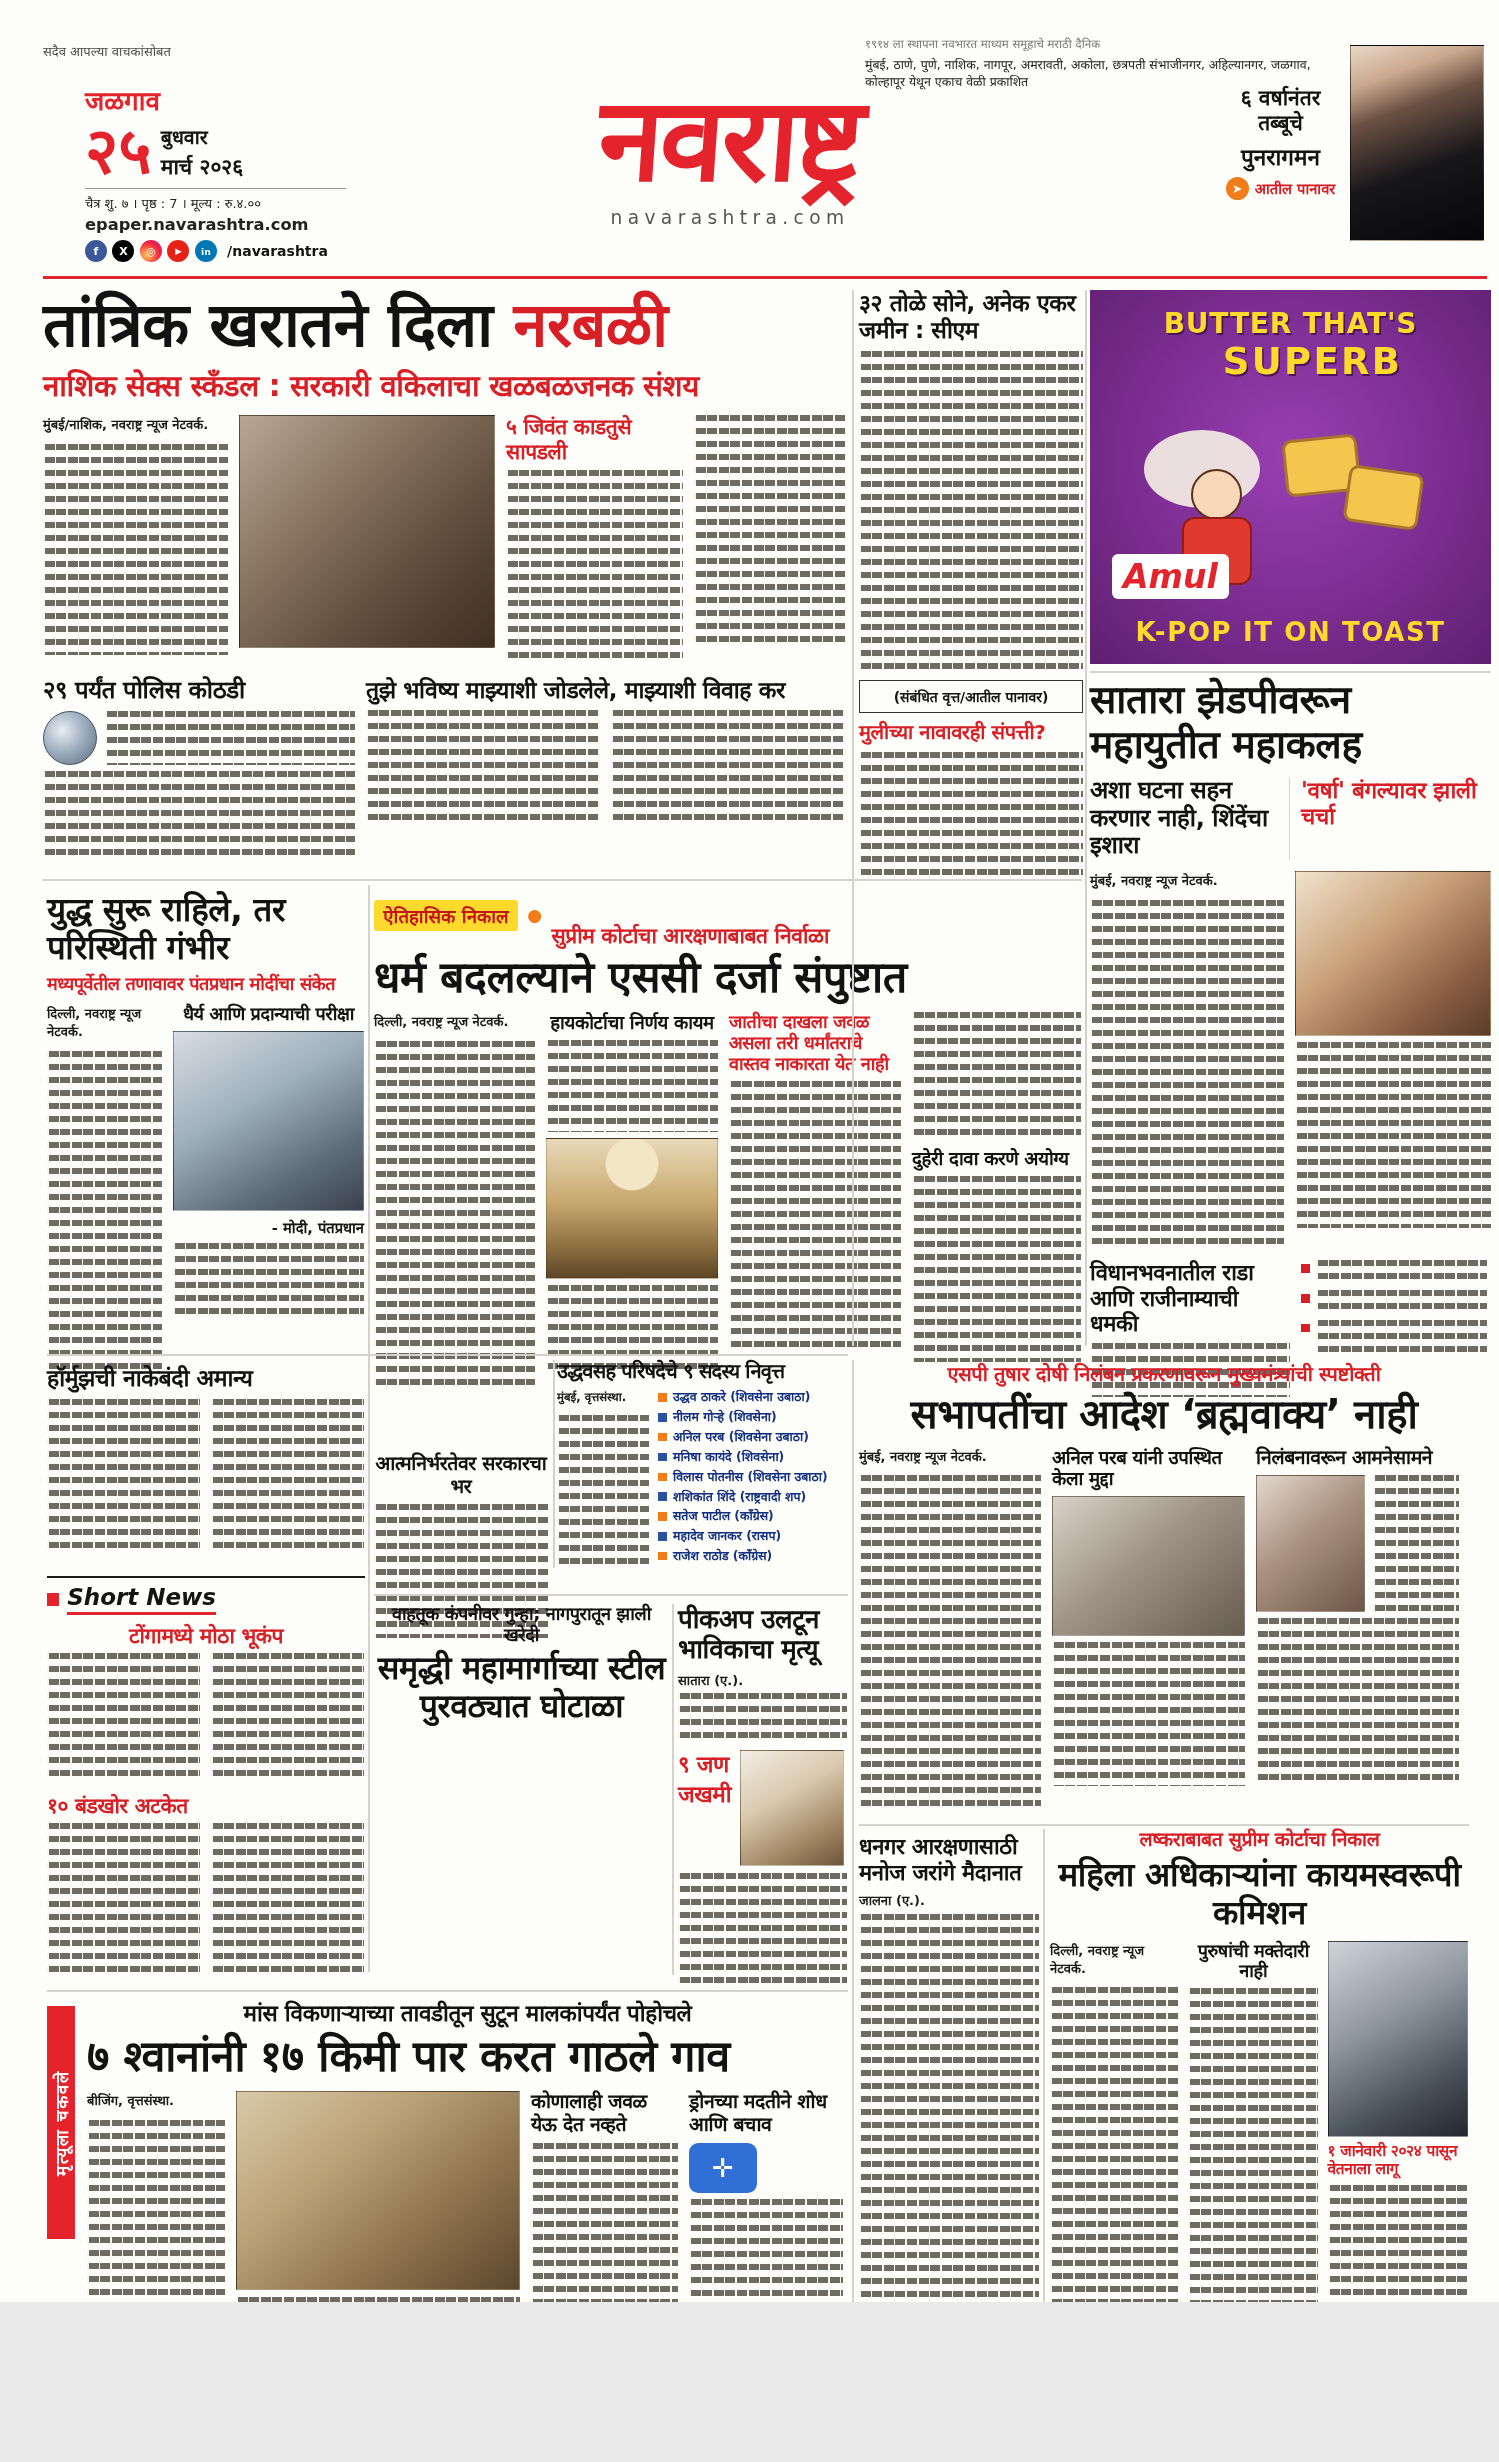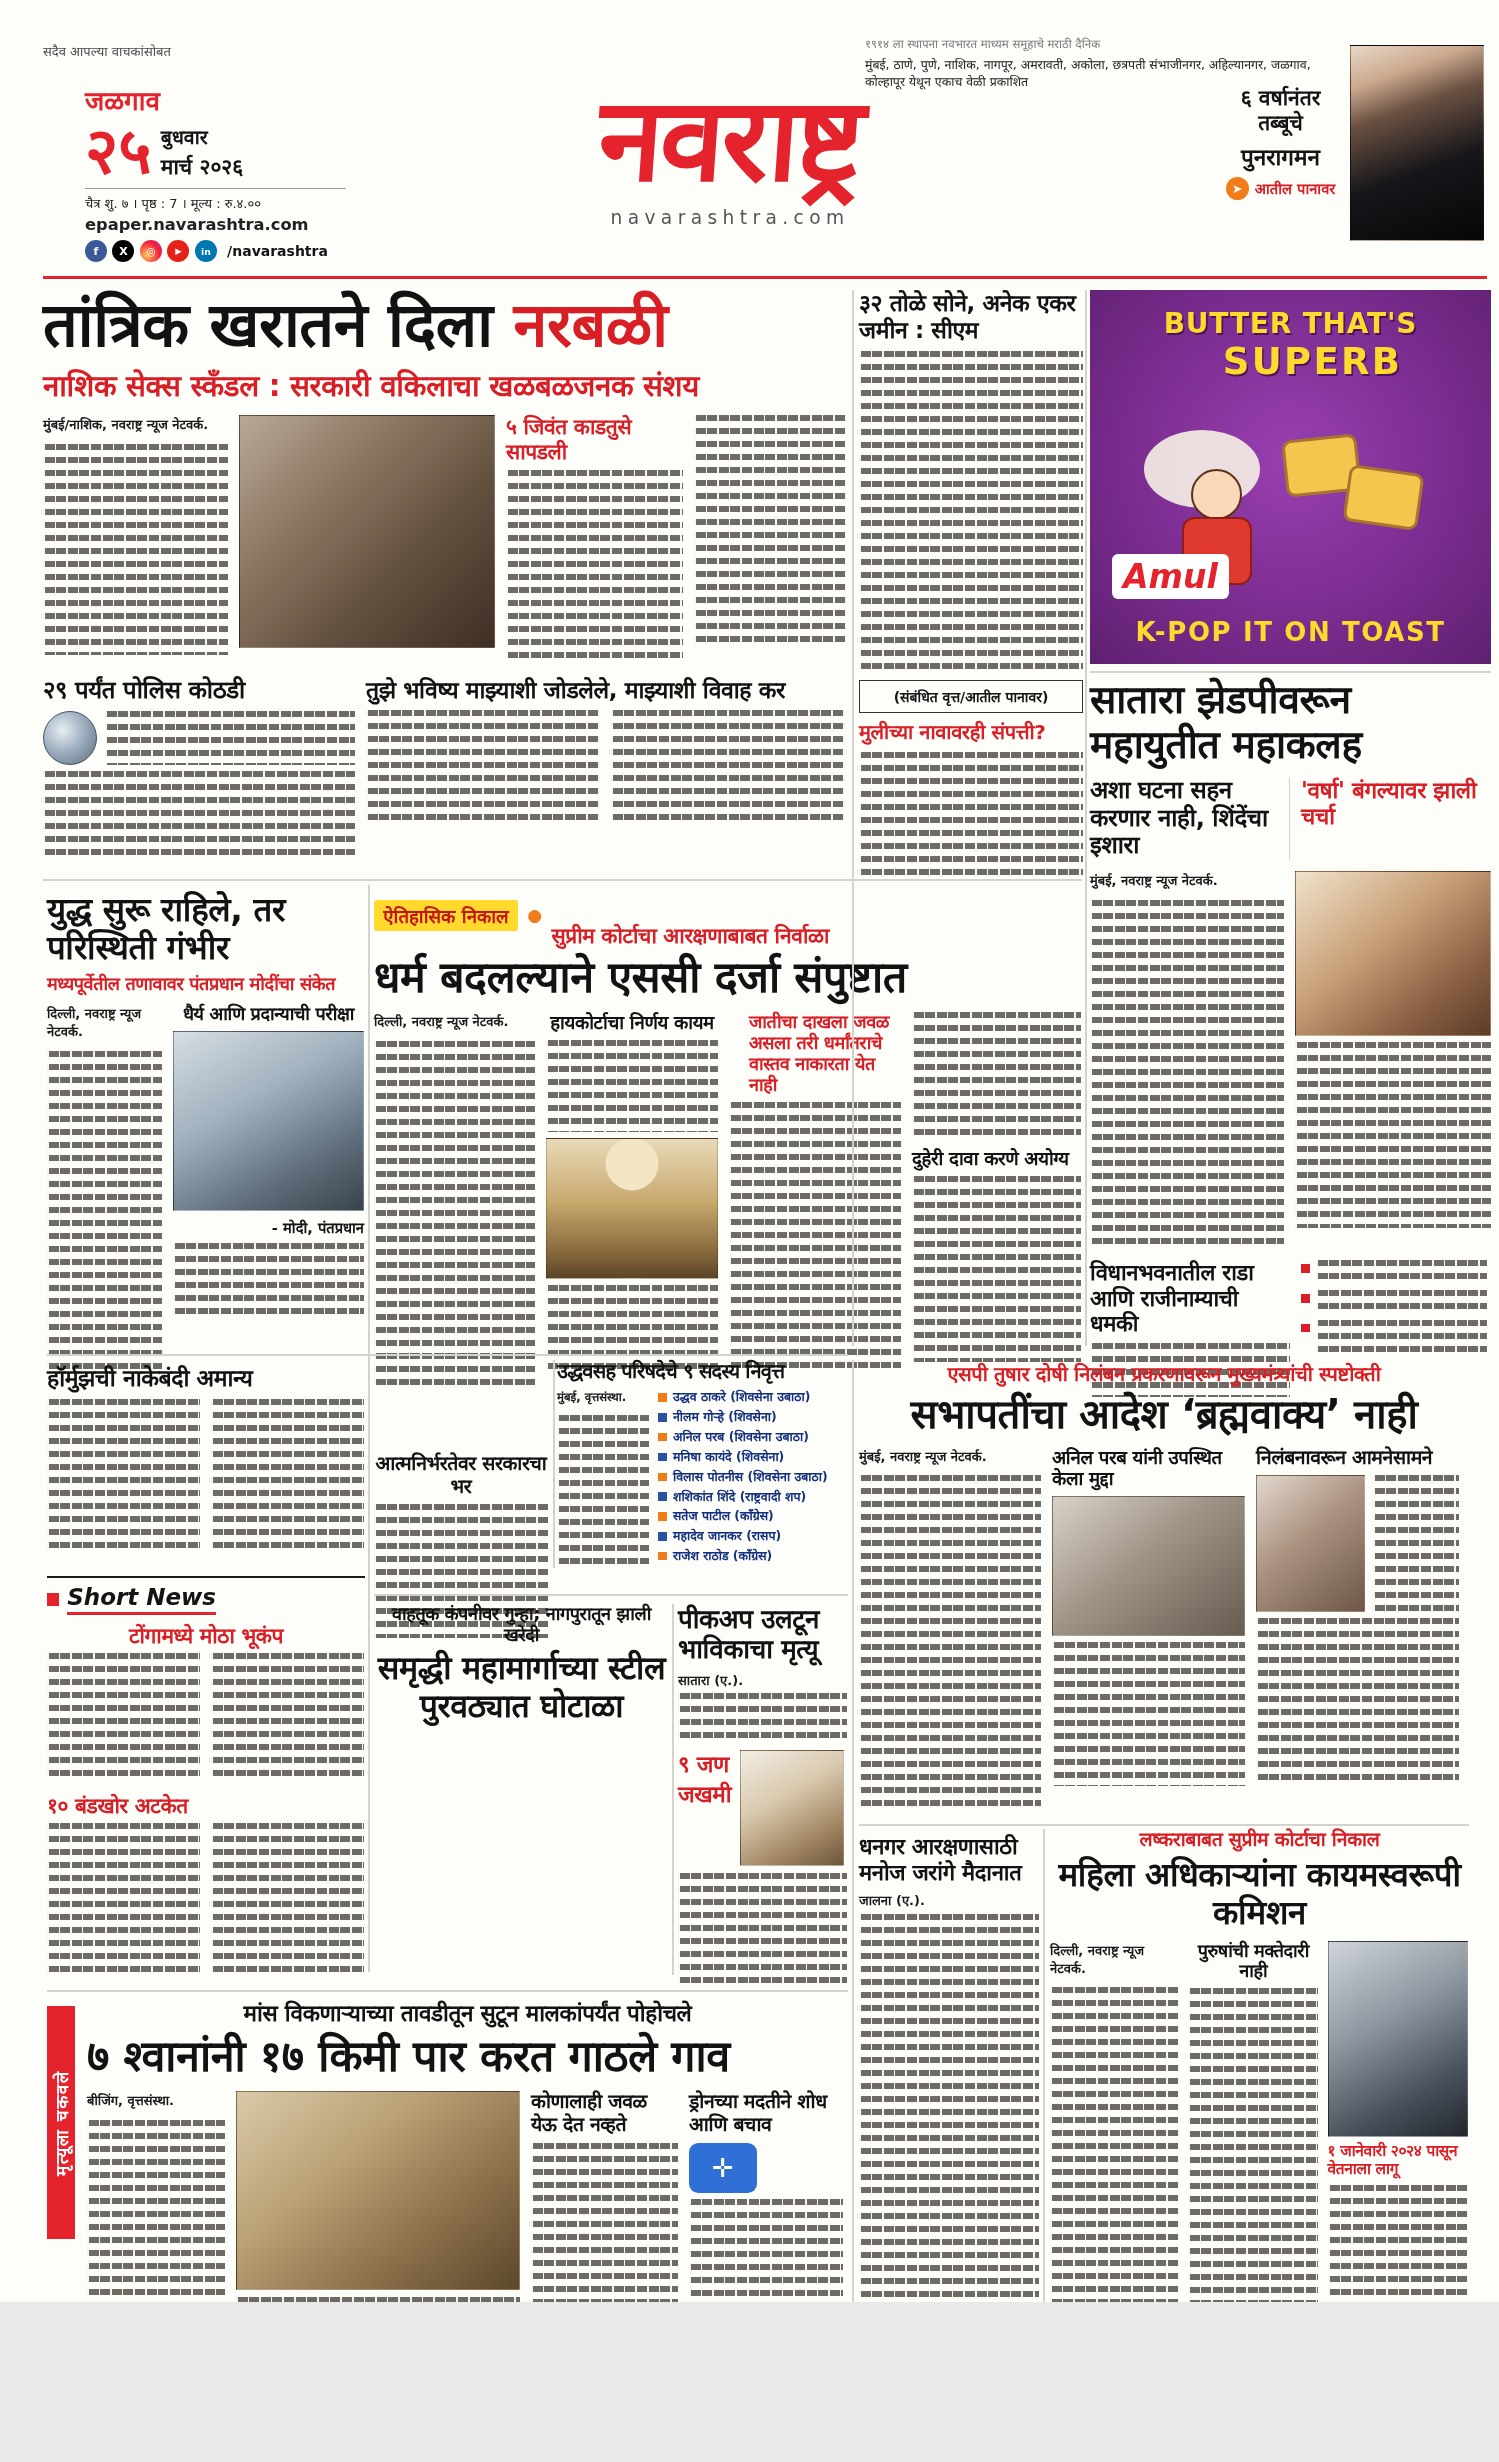--- a/index.html
+++ b/index.html
@@ -218,21 +218,21 @@
         <div class="by">दिल्ली, नवराष्ट्र न्यूज नेटवर्क.</div>
         <div class="f" style="height:346px;"></div>
       </div>
       <div class="col" style="width:172px;">
         <div class="hd ctr" style="font-size:18.6px;">हायकोर्टाचा निर्णय कायम</div>
         <div class="f" style="height:92px;"></div>
         <div class="photo ph-court" style="width:172px;height:141px;"></div>
         <div class="f" style="height:85px;"></div>
       </div>
       <div class="col" style="width:172px;">
-        <div class="hd rd" style="font-size:18px;margin-left:20px;">जातीचा दाखला जवळ असला तरी धर्मांतराचे वास्तव नाकारता येत नाही</div>
+        <div class="hd rd" style="font-size:18px;">जातीचा दाखला जवळ असला तरी धर्मांतराचे वास्तव नाकारता येत नाही</div>
         <div class="f" style="height:273px;"></div>
       </div>
       <div class="col" style="width:169px;">
         <div class="f" style="height:130px;"></div>
         <div class="hd" style="font-size:18.6px;">दुहेरी दावा करणे अयोग्य</div>
         <div class="f" style="height:186px;"></div>
       </div>
     </div>
   </section>
 

